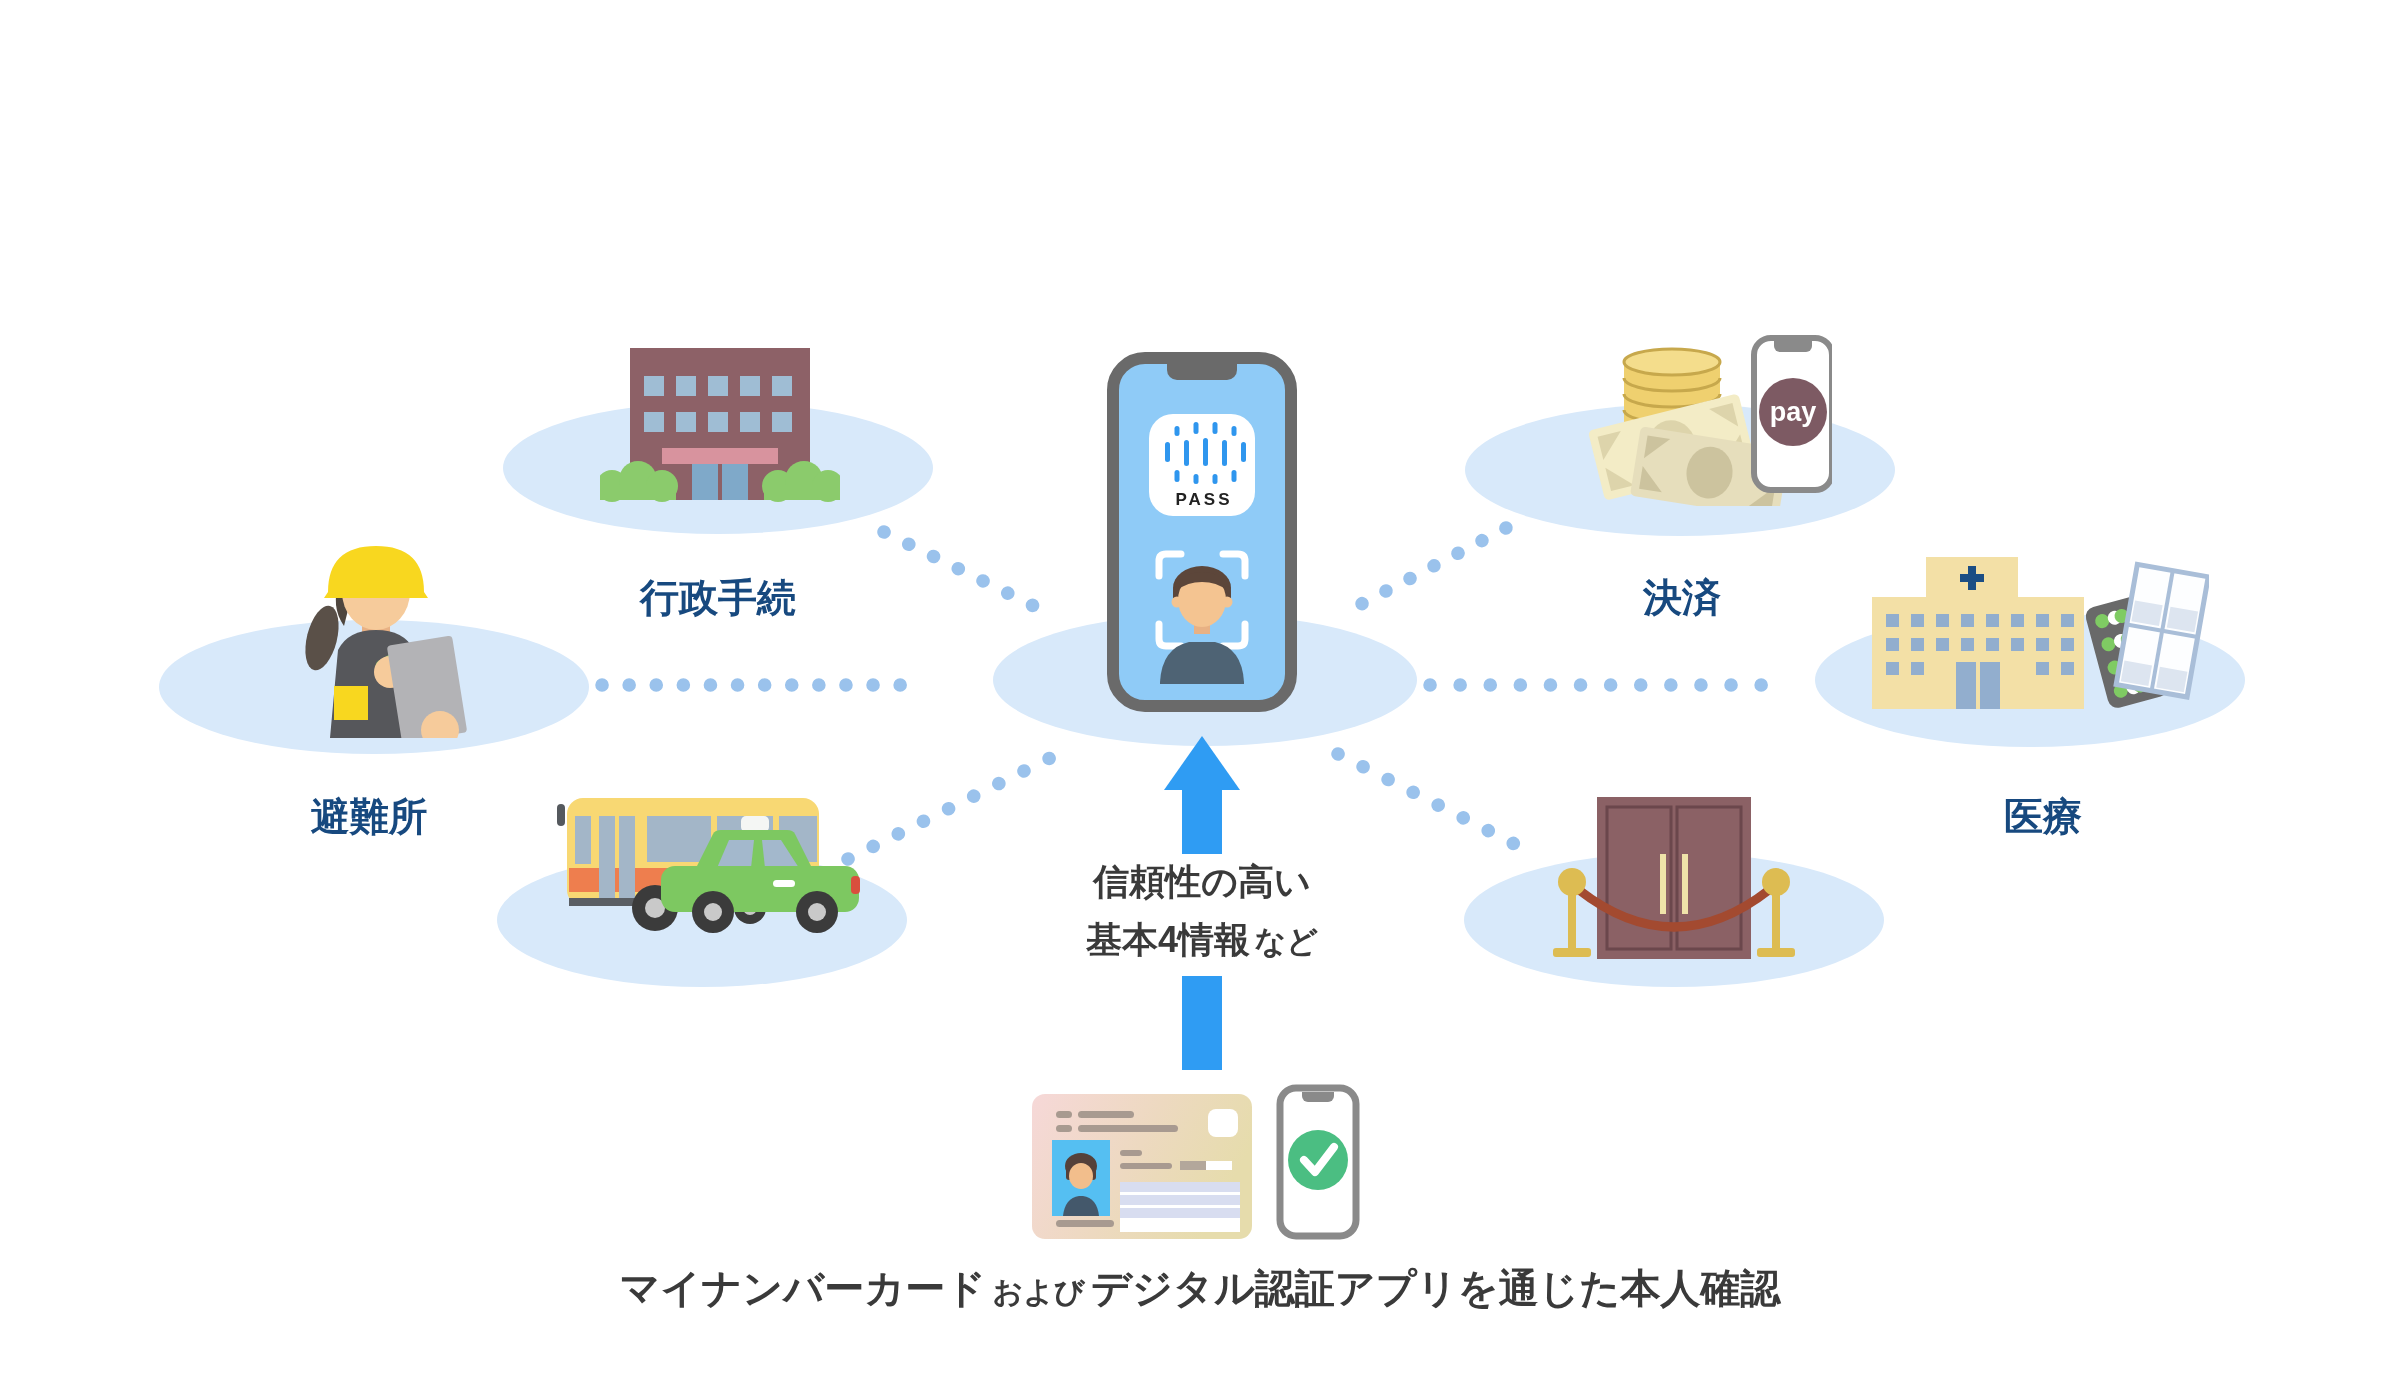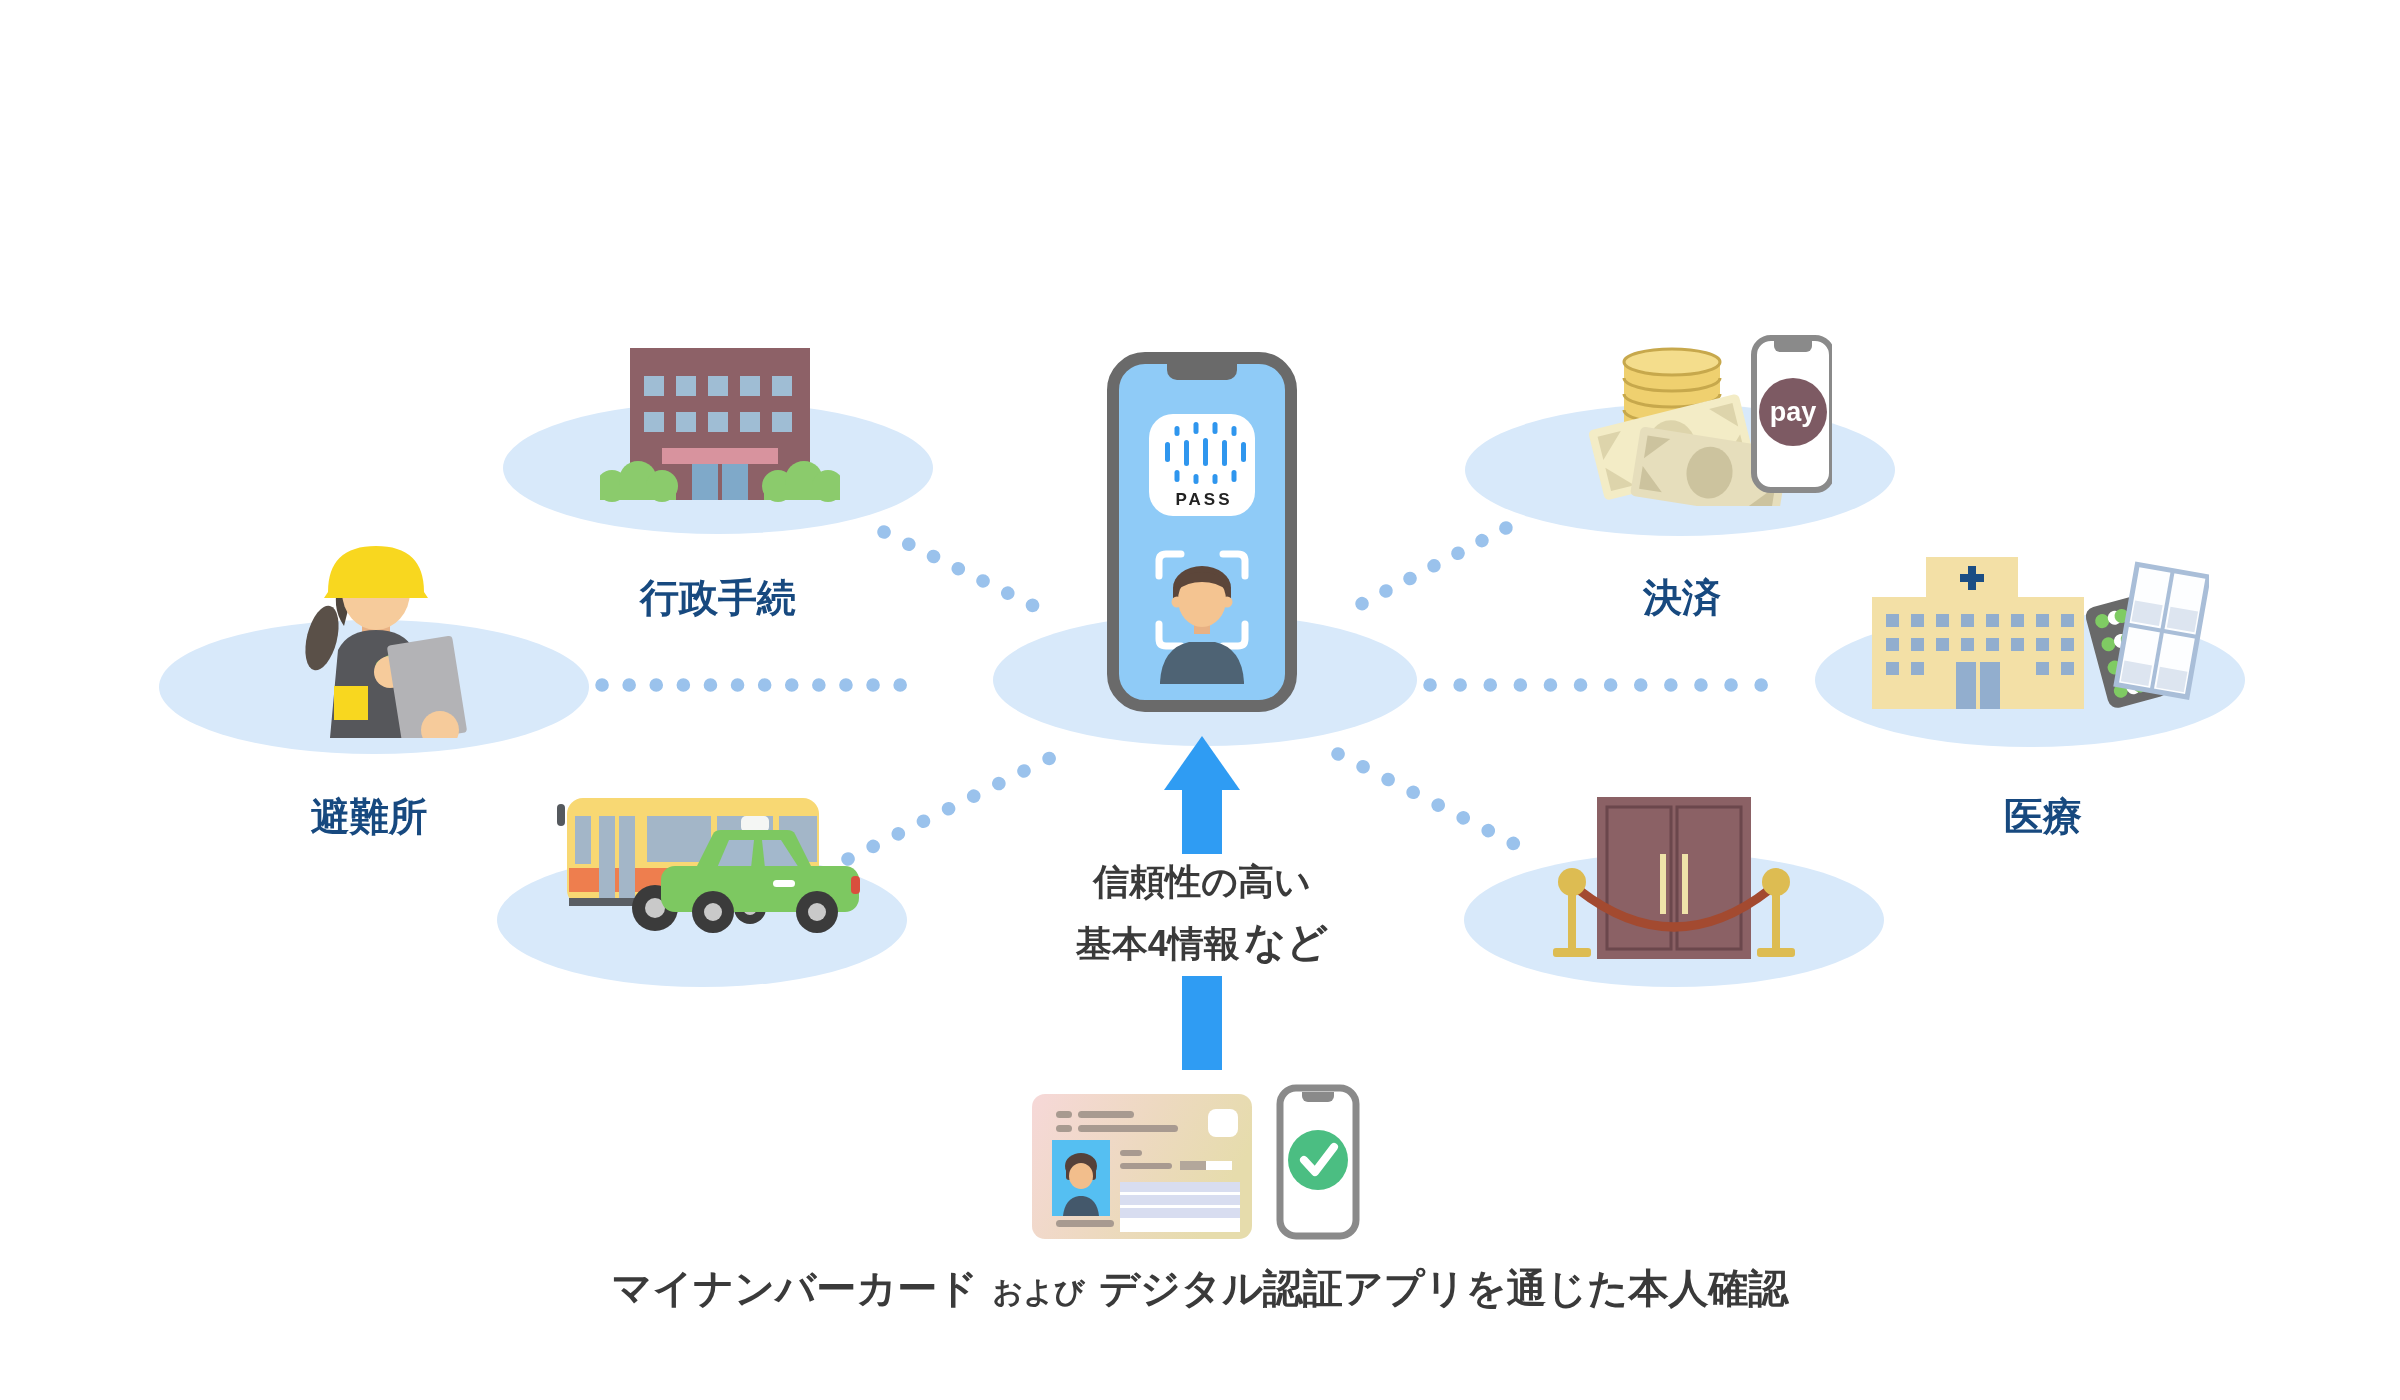--- a/index.html
+++ b/index.html
@@ -16,27 +16,27 @@
   .subtitle{
     left:1200px;top:206px;transform:translateX(-50%);
     font-size:41px;font-weight:600;color:#3a3a3a;white-space:nowrap;
   }
   .node-label{
     transform:translateX(-50%);
     font-size:39px;font-weight:800;color:#17497f;white-space:nowrap;line-height:1;
   }
   .arrow-note{transform:translateX(-50%);color:#3a3a3a;white-space:nowrap;line-height:1;text-align:center;}
   .arrow-note .big{font-size:36px;font-weight:700;}
-  .arrow-note .small{font-size:41px;font-weight:600;}
+  .arrow-note .small{font-size:31px;font-weight:600;}
   .footer-caption{
     left:1200px;top:1268px;transform:translateX(-50%);
     color:#3a3a3a;white-space:nowrap;line-height:1;
   }
   .footer-caption .big{font-size:40px;font-weight:700;text-align:right;}
-  .footer-caption .small{font-size:30px;font-weight:600;margin:0 10px;}
+  .footer-caption .small{font-size:30px;font-weight:600;margin:0 2px;}
 </style>
 </head>
 <body>
 
 <div id="canvas">
 
   <svg id="bg" width="2400" height="1400" viewBox="0 0 2400 1400">
     <g fill="#D8E9FA">
       <ellipse cx="718" cy="468" rx="215" ry="66"></ellipse>
       <ellipse cx="1680" cy="470" rx="215" ry="66"></ellipse>

